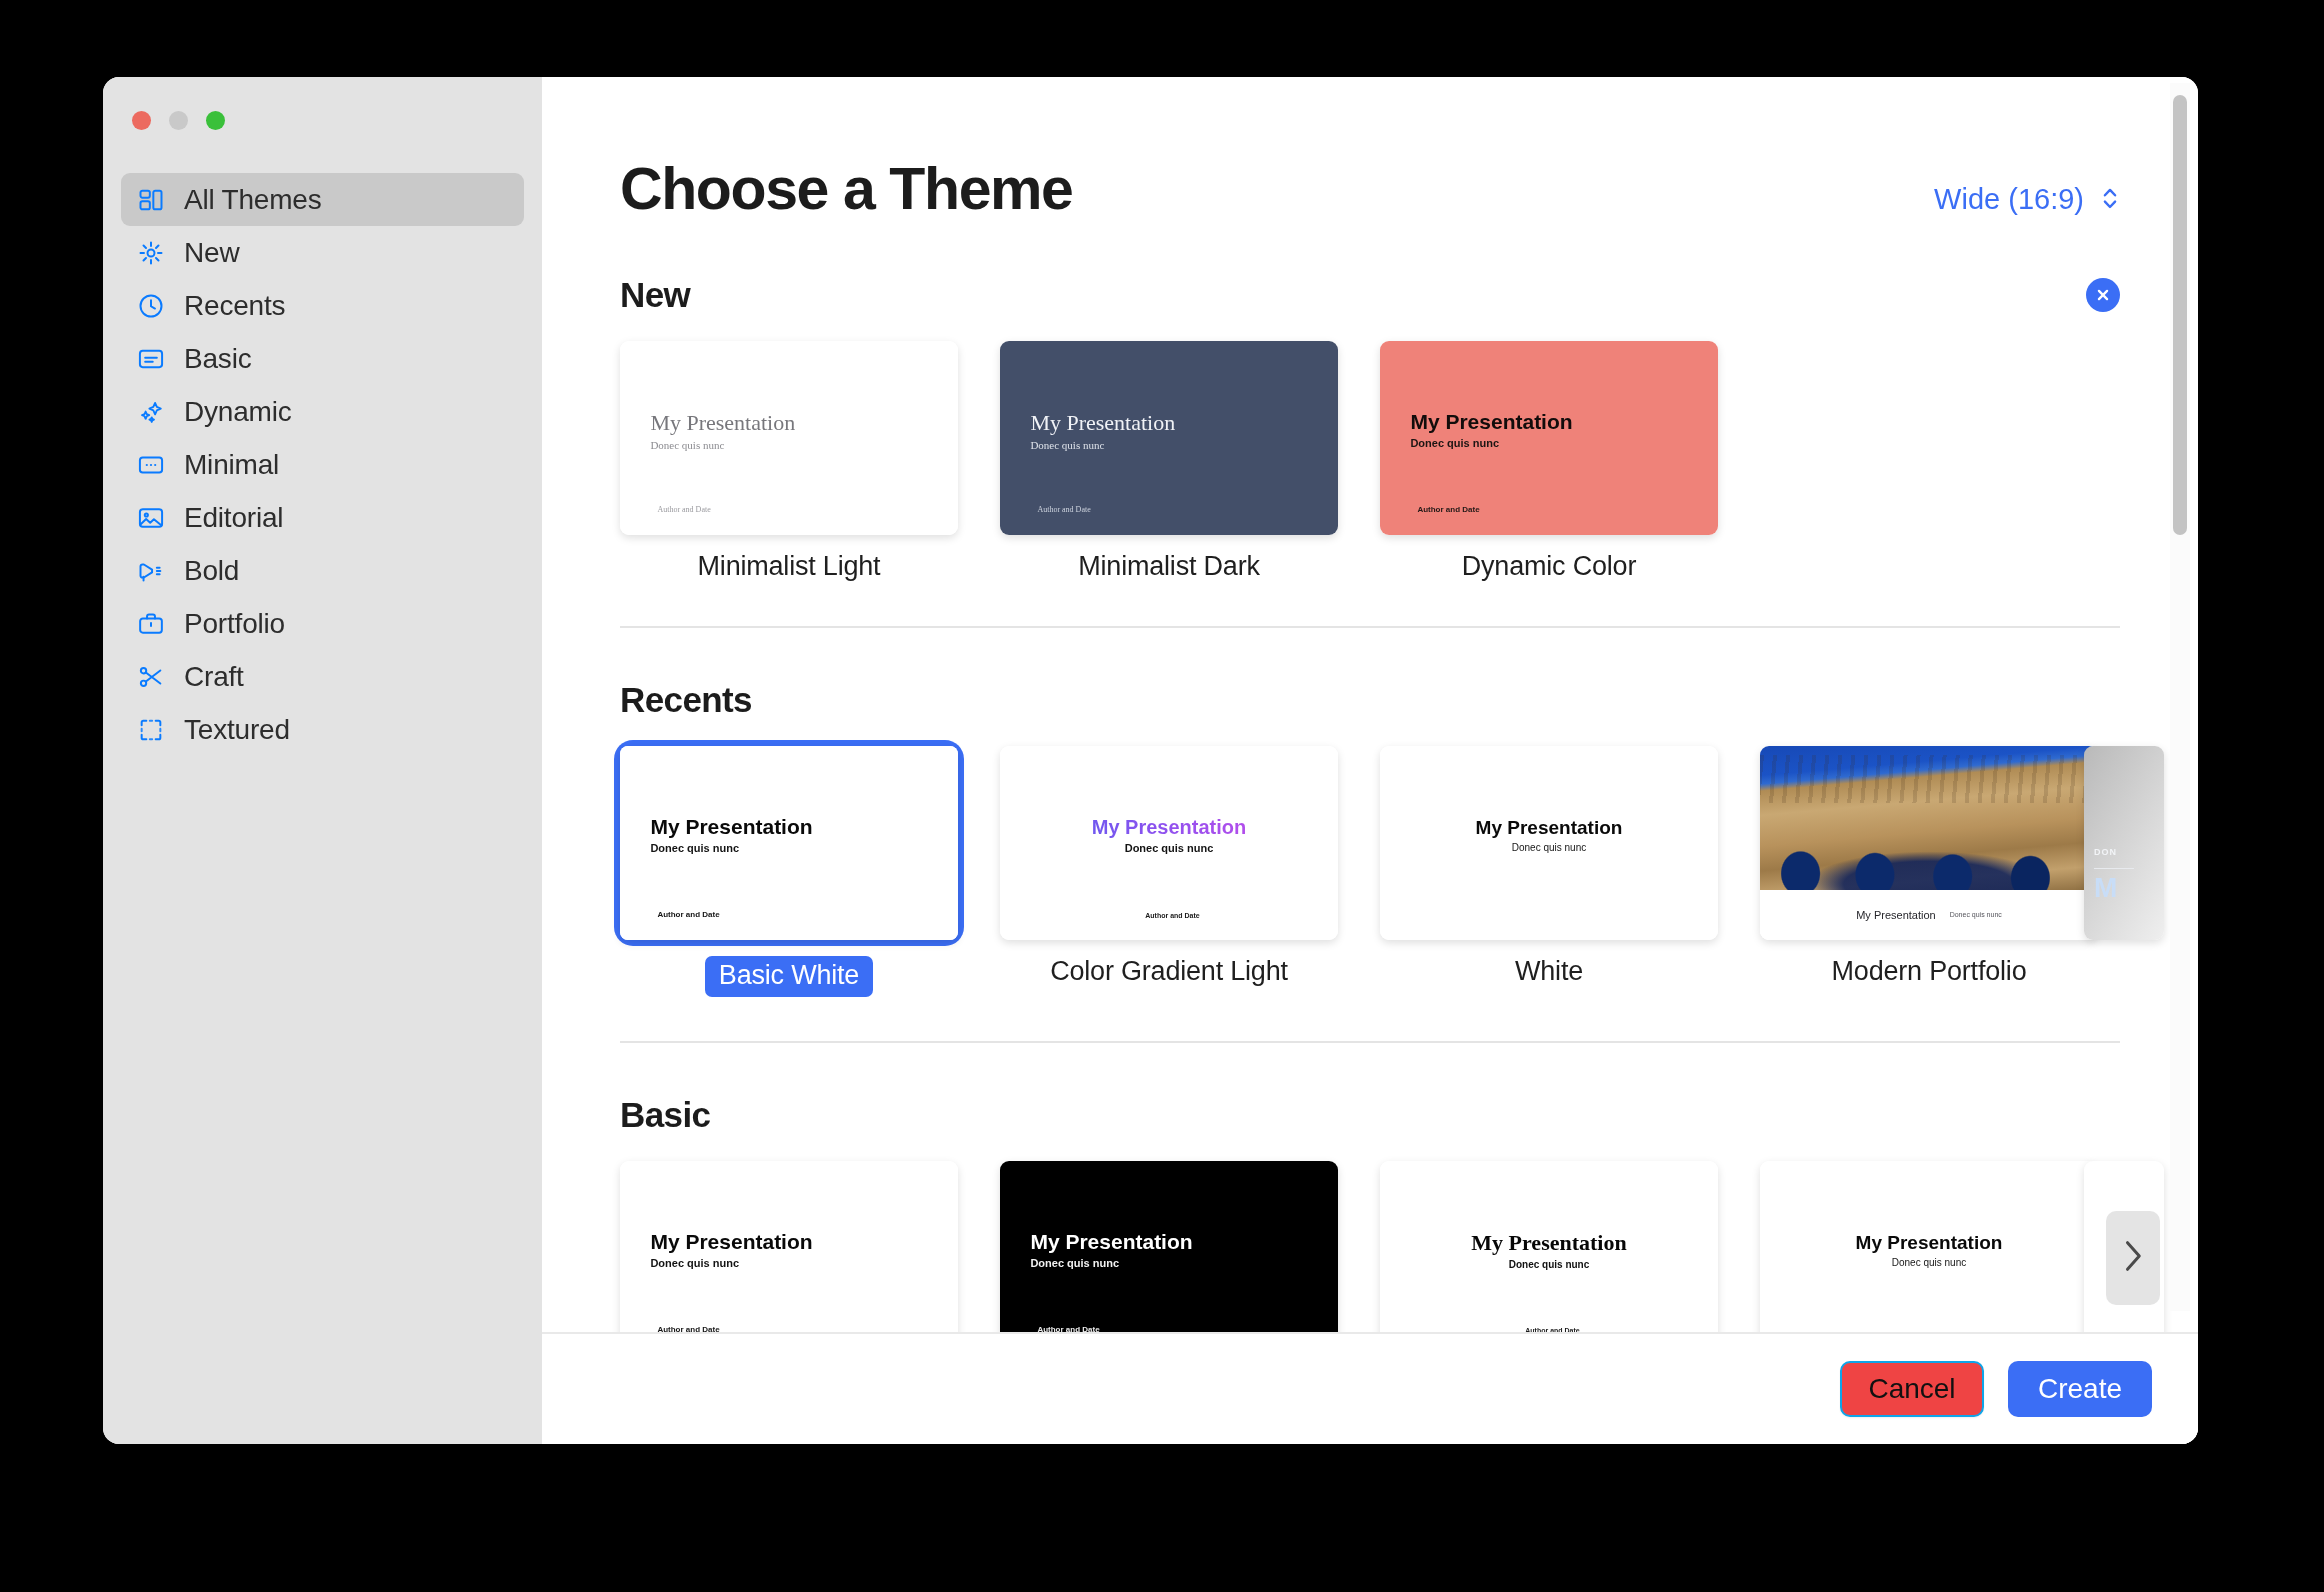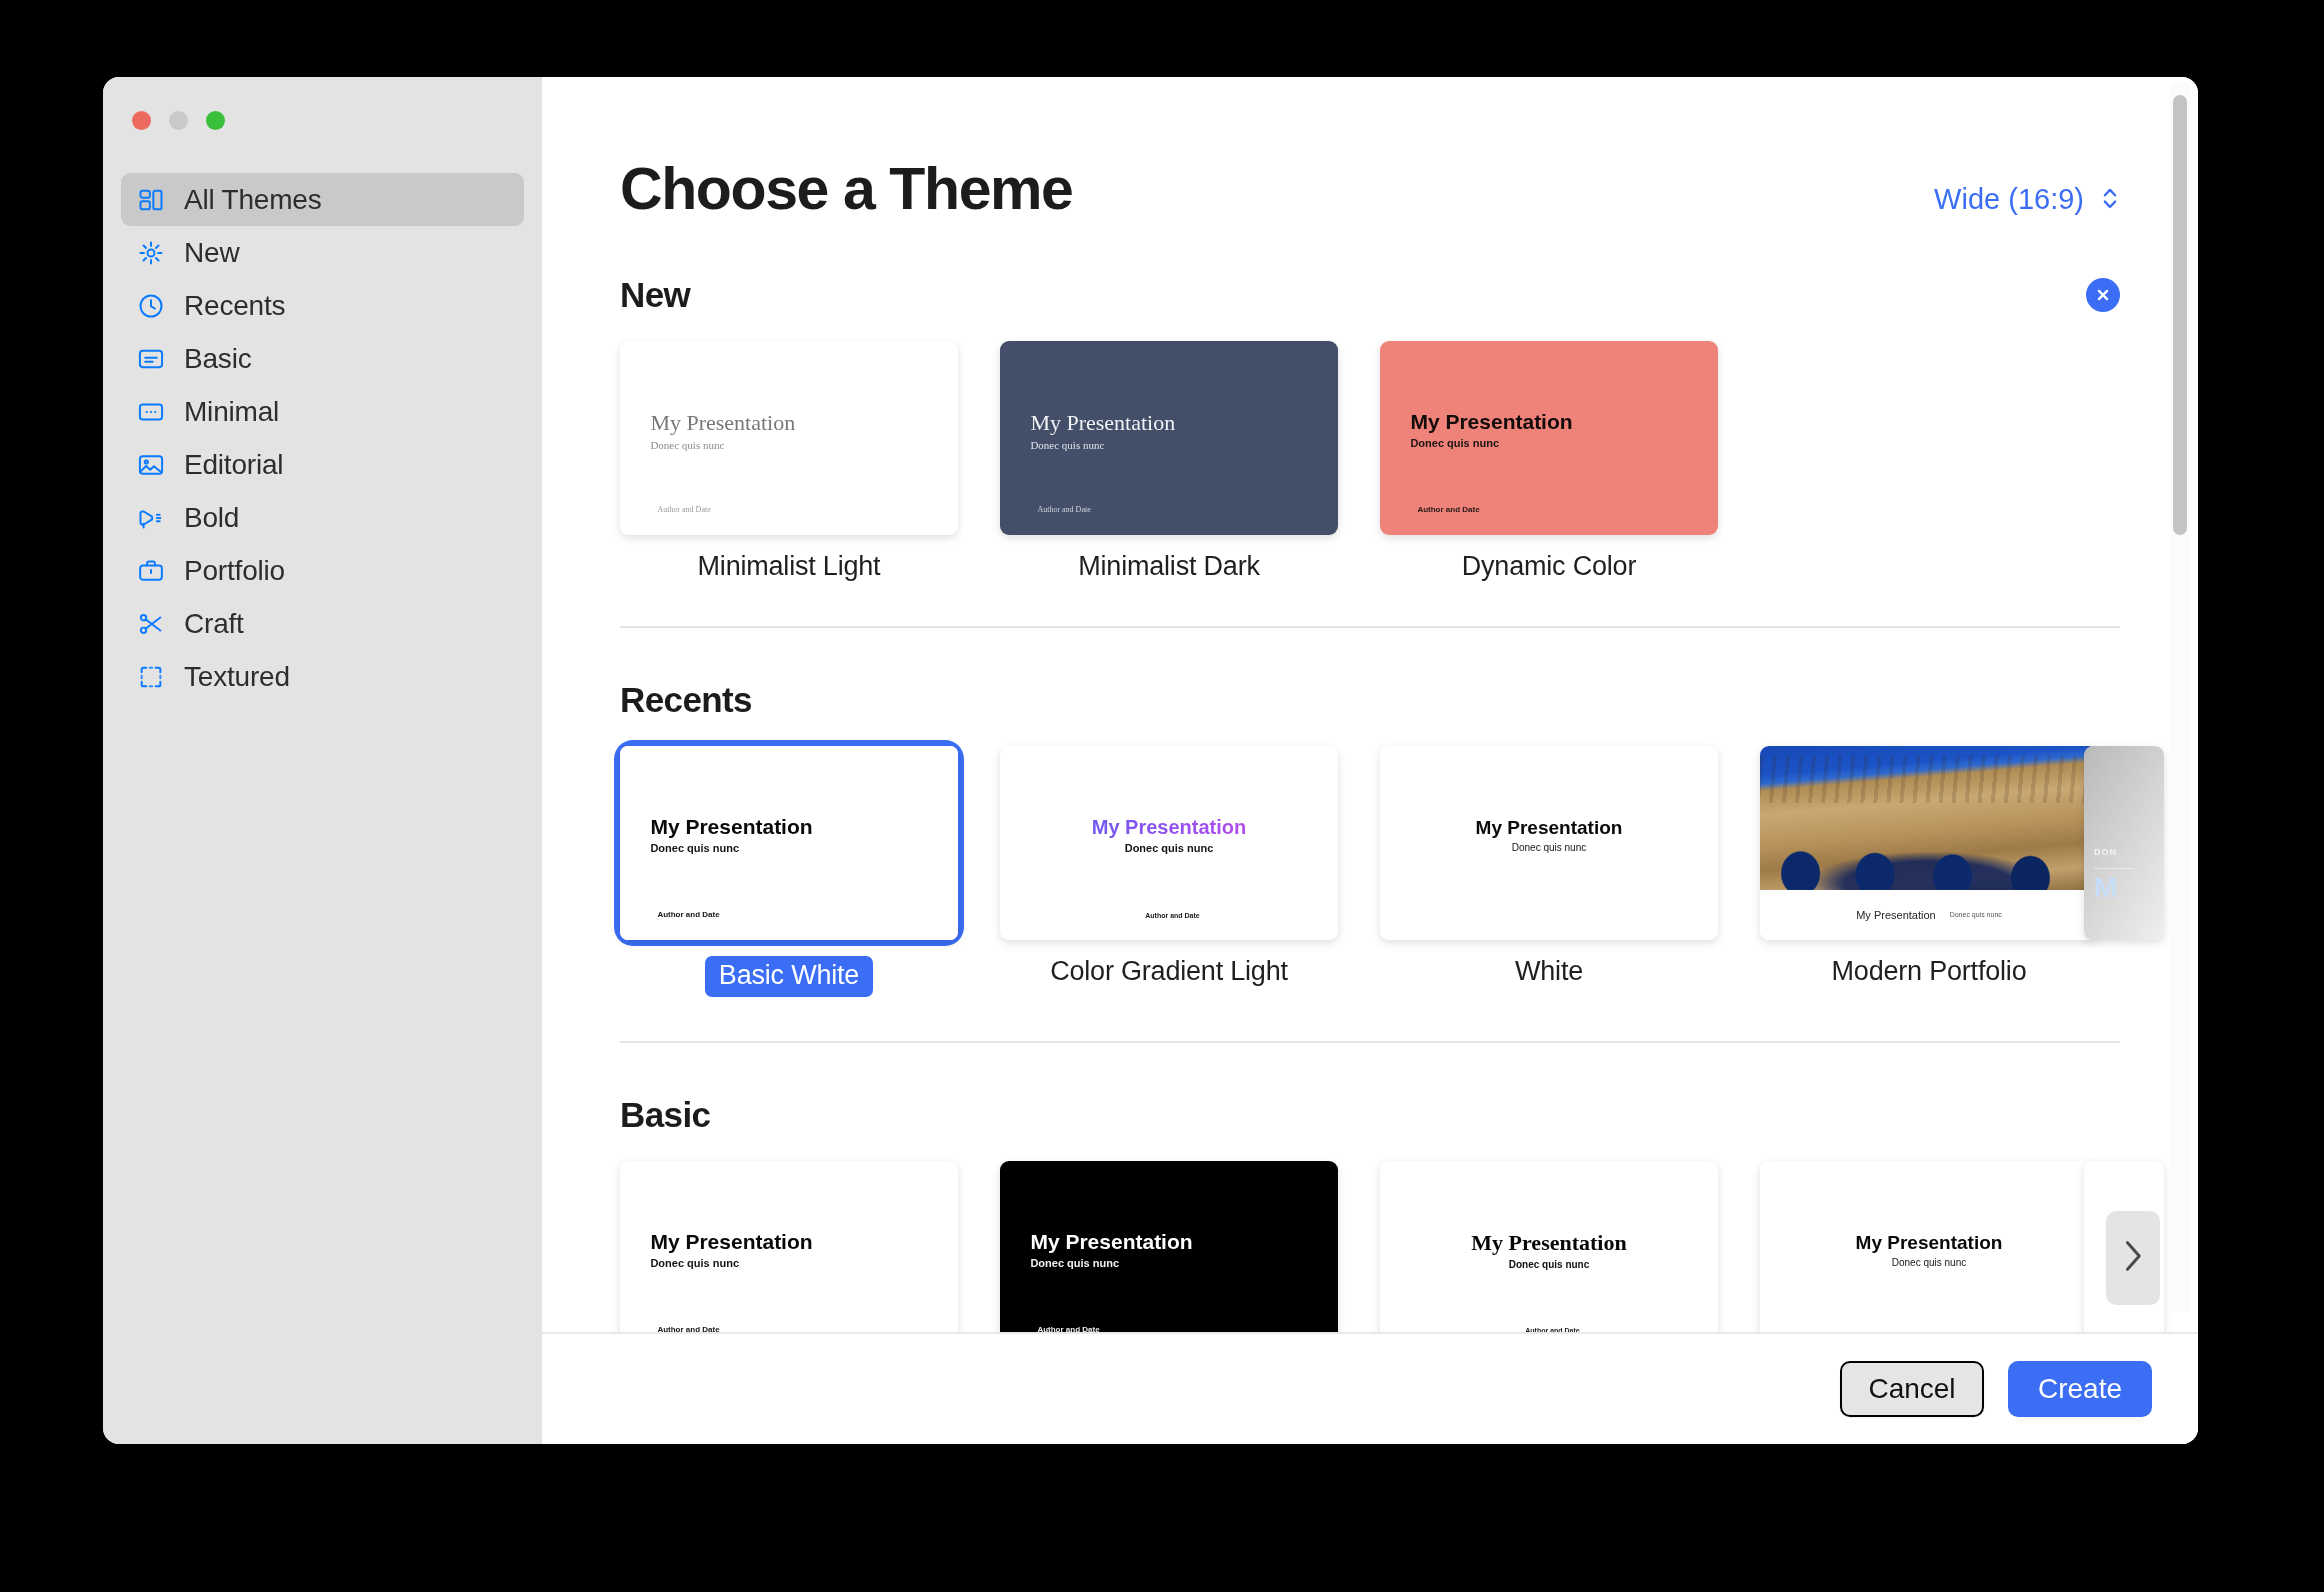--- a/index.html
+++ b/index.html
@@ -331,21 +331,21 @@
   }
   .btn {
     height: 56px;
     min-width: 144px;
     border-radius: 10px;
     font-size: 28px;
     display: flex; align-items: center; justify-content: center;
     cursor: default;
     padding: 0 24px;
   }
-  .btn-cancel { background: #e5e5e5; color: #111; border: 2px solid #000000; box-shadow: 0 1px 2px rgba(0,0,0,0.07); }
+  .btn-cancel { background: #ef4444; color: #111; border: 2px solid #0ea5e9; box-shadow: 0 1px 2px rgba(0,0,0,0.07); }
   .btn-create { background: #3b6ef5; color: #fff; }
 
   
   .vscroll {
     position: absolute;
     right: 8px; top: 6px;
     width: 20px; height: 1228px;
     background: #fbfbfb;
   }
   .vthumb {
@@ -404,20 +404,30 @@
       <div class="nav-item">
         <span class="ico">
           <svg width="28" height="28" viewBox="0 0 24 24" fill="none" stroke="#0a7bff" stroke-width="1.7" stroke-linecap="round">
             <rect x="2.5" y="5" width="19" height="14" rx="2.4"></rect>
             <path d="M7 11h10M7 14.4h6.5"></path>
           </svg>
         </span>
         <span class="nav-label">Basic</span>
       </div>
 
+      <div class="nav-item">
+        <span class="ico">
+          <svg width="28" height="28" viewBox="0 0 24 24" fill="none" stroke="#0a7bff" stroke-width="1.6" stroke-linejoin="round">
+            <path d="M15.5 4.2l1.5 3.4 3.4 1.5-3.4 1.5-1.5 3.4-1.5-3.4L10.6 9.1l3.4-1.5z"></path>
+            <path d="M7.4 11.6l.95 2.15 2.15.95-2.15.95-.95 2.15-.95-2.15-2.15-.95 2.15-.95z"></path>
+            <path d="M12.6 16.6l.6 1.35 1.35.6-1.35.6-.6 1.35-.6-1.35-1.35-.6 1.35-.6z"></path>
+          </svg>
+        </span>
+        <span class="nav-label">Dynamic</span>
+      </div>
 
       <div class="nav-item">
         <span class="ico">
           <svg width="28" height="28" viewBox="0 0 24 24" fill="none" stroke="#0a7bff" stroke-width="1.7" stroke-linecap="round">
             <rect x="2.5" y="5.5" width="19" height="13" rx="2.4"></rect>
             <circle cx="8.4" cy="12" r="0.95" fill="#0a7bff" stroke="none"></circle>
             <circle cx="12" cy="12" r="0.95" fill="#0a7bff" stroke="none"></circle>
             <circle cx="15.6" cy="12" r="0.95" fill="#0a7bff" stroke="none"></circle>
           </svg>
         </span>

